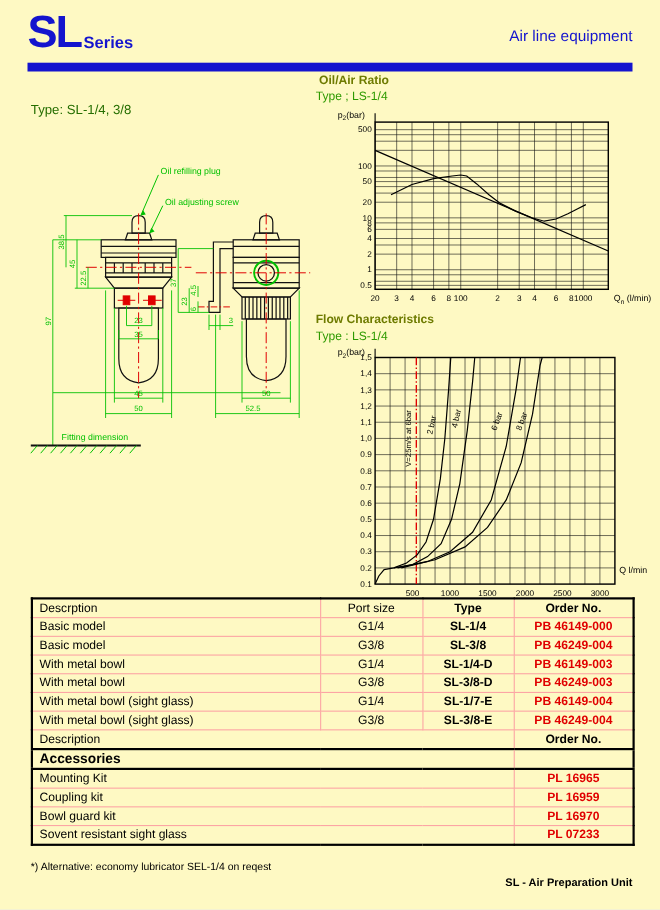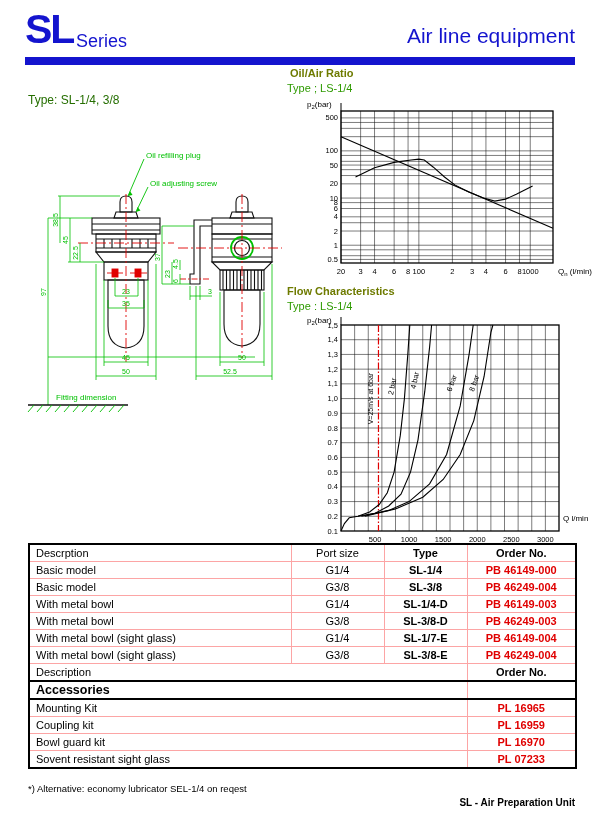--- a/index.html
+++ b/index.html
@@ -1,22 +1,22 @@
 <!DOCTYPE html>
 <html><head>
 <meta charset="utf-8">
 <style>
   html,body{margin:0;padding:0;background:#e8e8e8;}
-  .page{position:relative;width:600px;height:827px;background:#ffffff;
+  .page{position:relative;width:600px;height:827px;background:#fef9c3;
         font-family:"Liberation Sans",sans-serif;overflow:hidden;}
   
   .logo-sl{position:absolute;left:25px;top:6px;color:#1414CE;font-weight:bold;
            font-size:41px;letter-spacing:-2px;}
-  .logo-series{position:absolute;left:76px;top:31px;color:#1414CE;font-weight:normal;font-size:18px;}
-  .hdr-title{position:absolute;right:25px;top:24px;color:#1414CE;font-size:21px;}
+  .logo-series{position:absolute;left:76px;top:31px;color:#1414CE;font-weight:bold;font-size:15px;}
+  .hdr-title{position:absolute;right:25px;top:24px;color:#1414CE;font-size:14px;}
   .hdr-bar{position:absolute;left:25px;top:57px;width:550px;height:8px;background:#1414CE;}
   
   .sec-dim-h{position:absolute;left:28px;top:71px;color:#256E00;font-weight:bold;font-size:15px;}
   .sec-dim-t{position:absolute;left:28px;top:93px;color:#256E00;font-size:12px;}
   .c1-title{position:absolute;left:290px;top:67px;color:#6E7B00;font-weight:bold;font-size:11px;}
   .c1-sub{position:absolute;left:287px;top:82px;color:#2E9A00;font-size:11px;}
   .c2-title{position:absolute;left:287px;top:285px;color:#6E7B00;font-weight:bold;font-size:11px;}
   .c2-sub{position:absolute;left:287px;top:300px;color:#2E9A00;font-size:11px;}
   svg.chart1{position:absolute;left:295px;top:97px;}
   svg.chart2{position:absolute;left:295px;top:313px;}

